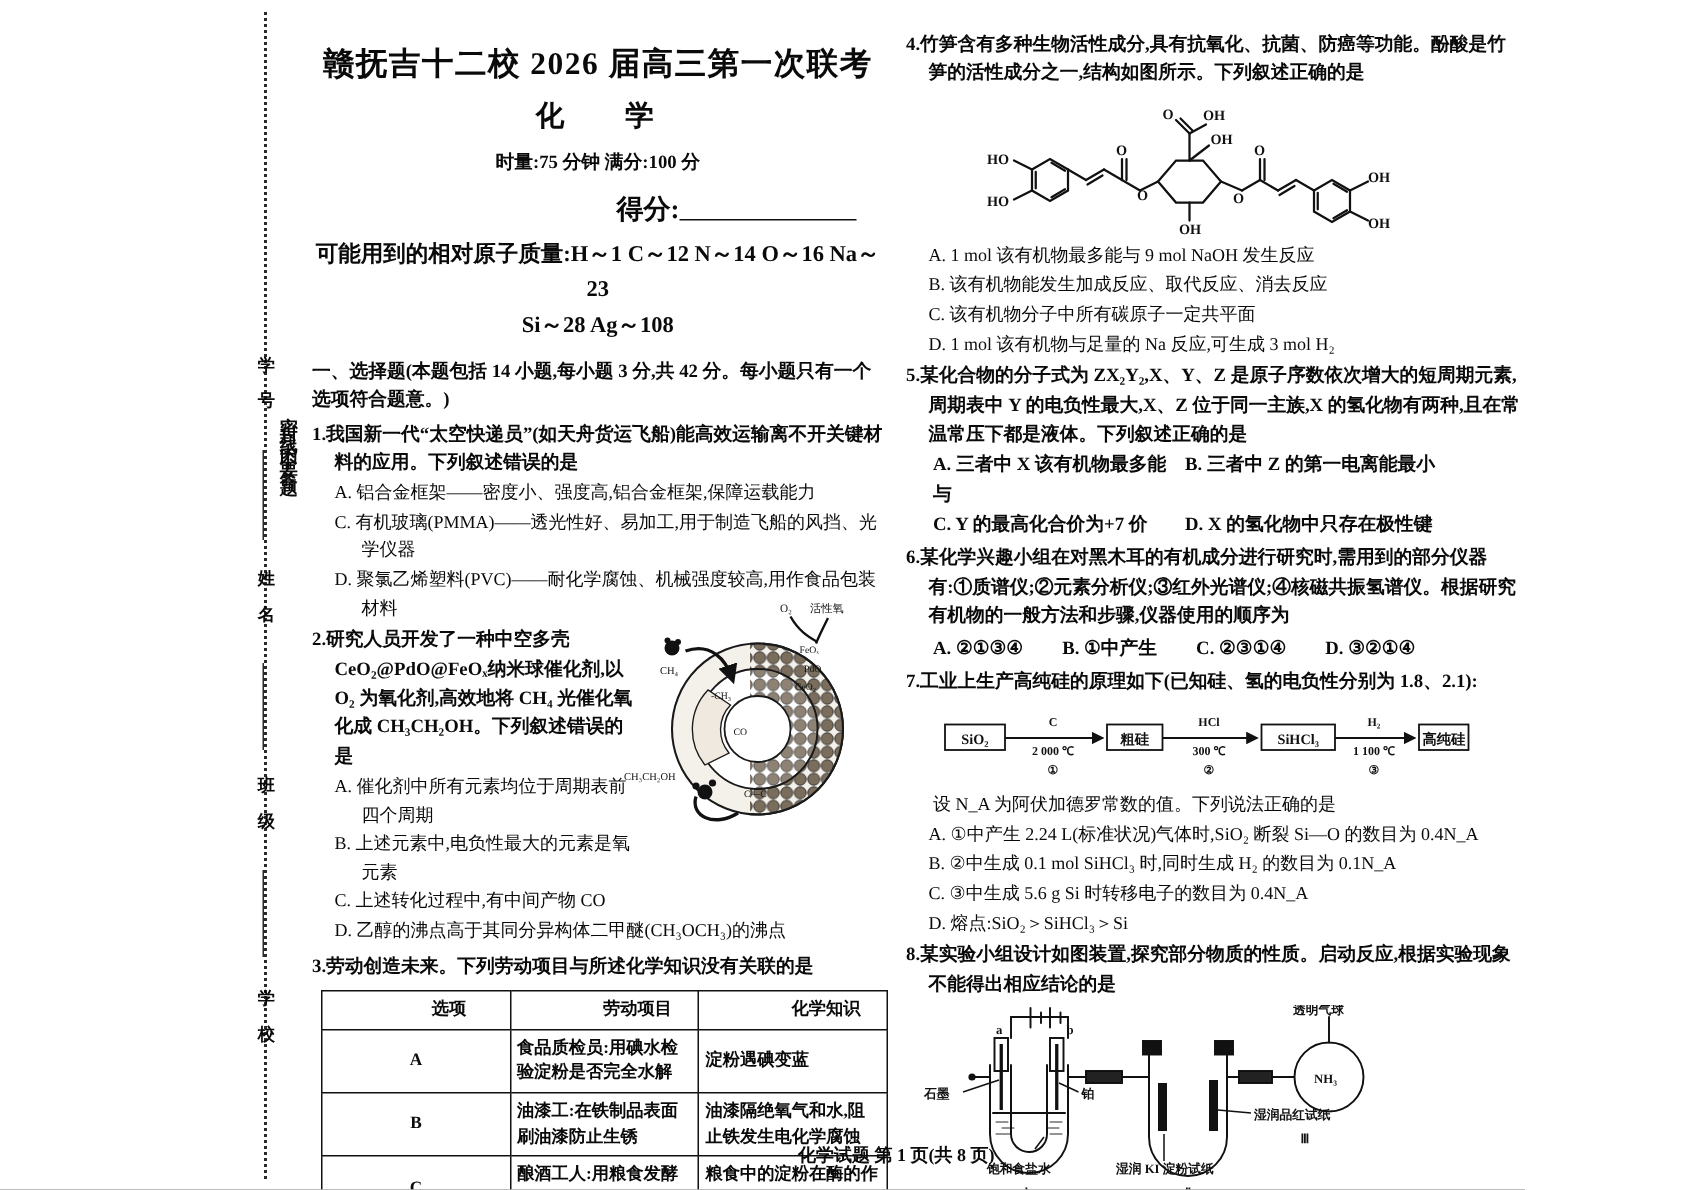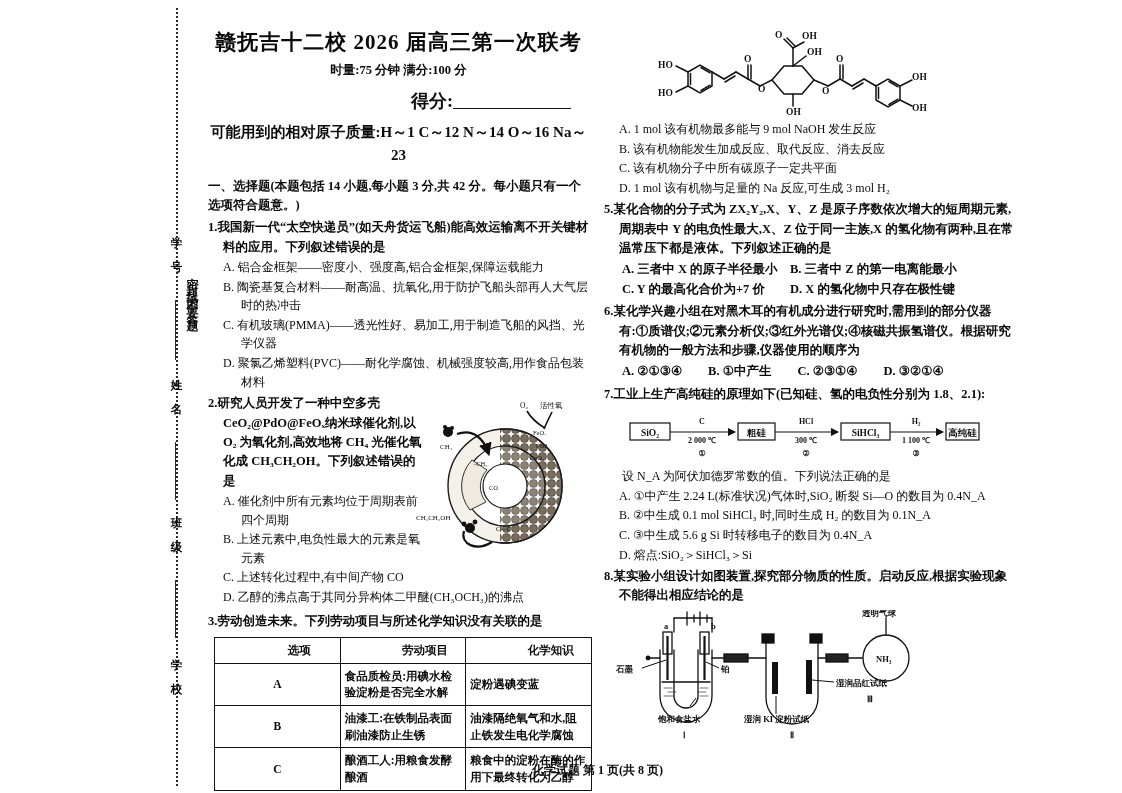--- a/index.html
+++ b/index.html
@@ -237,38 +237,39 @@
 
     <div class="info-item" style="top:650px;">
       <span class="vert-label" style="font-size:11.5px;">学 校</span>
     </div>
   </div>
 
   <div class="col col-left">
     <div class="col-left-inner">
 
       <div class="exam-title">赣抚吉十二校 2026 届高三第一次联考</div>
+      <div class="subject">化  学</div>
       <div class="meta-line">时量:75 分钟   满分:100 分</div>
 
       <div class="score-line">
         <span>得分:</span><span class="score-blank"></span>
       </div>
 
       <div class="atomic-mass">
         <span>可能用到的相对原子质量:H～1   C～12   N～14   O～16   Na～23</span>
+        <span class="l2">Si～28   Ag～108</span>
       </div>
 
       <div class="sec-head">一、选择题(本题包括 14 小题,每小题 3 分,共 42 分。每小题只有一个选项符合题意。)</div>
 
       <div class="q">
         <div class="q-body">
           <span>1.</span><span>我国新一代“太空快递员”(如天舟货运飞船)能高效运输离不开关键材料的应用。下列叙述错误的是</span>
         </div>
         <div class="opt">A. 铝合金框架——密度小、强度高,铝合金框架,保障运载能力</div>
-        <div class="opt">B. 陶瓷基复合材料——耐高温、抗氧化,用于防护飞船头部再人大气层时的热冲击</div>
         <div class="opt">C. 有机玻璃(PMMA)——透光性好、易加工,用于制造飞船的风挡、光学仪器</div>
         <div class="opt">D. 聚氯乙烯塑料(PVC)——耐化学腐蚀、机械强度较高,用作食品包装材料</div>
       </div>
 
       <div class="q">
         <div class="q-body wrap-q2">
           <span>2.</span><span>研究人员开发了一种中空多壳 CeO₂@PdO@FeOₓ纳米球催化剂,以 O₂ 为氧化剂,高效地将 CH₄ 光催化氧化成 CH₃CH₂OH。下列叙述错误的是</span>
         </div>
         <div class="opt wrap-q2">A. 催化剂中所有元素均位于周期表前四个周期</div>
         <div class="opt wrap-q2">B. 上述元素中,电负性最大的元素是氧元素</div>
@@ -369,20 +370,23 @@
           <path d="M0,0 L6,3 L0,6 z" fill="#111"></path>
         </marker>
       </defs>
     </svg>
   </div>
 
   <div class="col col-right">
     <div class="col-right-inner">
 
       <div class="q" style="margin-top:4px;">
+        <div class="q-body">
+          <span>4.</span><span>竹笋含有多种生物活性成分,具有抗氧化、抗菌、防癌等功能。酚酸是竹笋的活性成分之一,结构如图所示。下列叙述正确的是</span>
+        </div>
 
         <svg class="chem-struct" width="330" height="96" viewBox="0 0 330 96">
           <g stroke="#111" stroke-width="1.5" fill="none" stroke-linecap="round">
 
             <polygon points="44,52 56,45 68,52 68,66 56,73 44,66"></polygon>
             <line x1="46.5" y1="53.5" x2="46.5" y2="64.5"></line>
             <line x1="57" y1="47.5" x2="66" y2="52.8"></line>
             <line x1="57" y1="70.5" x2="66" y2="65.2"></line>
 
             <line x1="44" y1="52" x2="32" y2="46"></line>
@@ -445,21 +449,21 @@
         <div class="opt">B. 该有机物能发生加成反应、取代反应、消去反应</div>
         <div class="opt">C. 该有机物分子中所有碳原子一定共平面</div>
         <div class="opt">D. 1 mol 该有机物与足量的 Na 反应,可生成 3 mol H₂</div>
       </div>
 
       <div class="q">
         <div class="q-body">
           <span>5.</span><span>某化合物的分子式为 ZX₂Y₂,X、Y、Z 是原子序数依次增大的短周期元素,周期表中 Y 的电负性最大,X、Z 位于同一主族,X 的氢化物有两种,且在常温常压下都是液体。下列叙述正确的是</span>
         </div>
         <div class="opt-inline">
-          <span>A. 三者中 X 的原子半径最小</span>
+          <span>A. 三者中 X 该有机物最多能与</span>
           <span>B. 三者中 Z 的第一电离能最小</span>
         </div>
         <div class="opt-inline">
           <span>C. Y 的最高化合价为+7 价</span>
           <span>D. X 的氢化物中只存在极性键</span>
         </div>
       </div>
 
       <div class="q">
         <div class="q-body">

